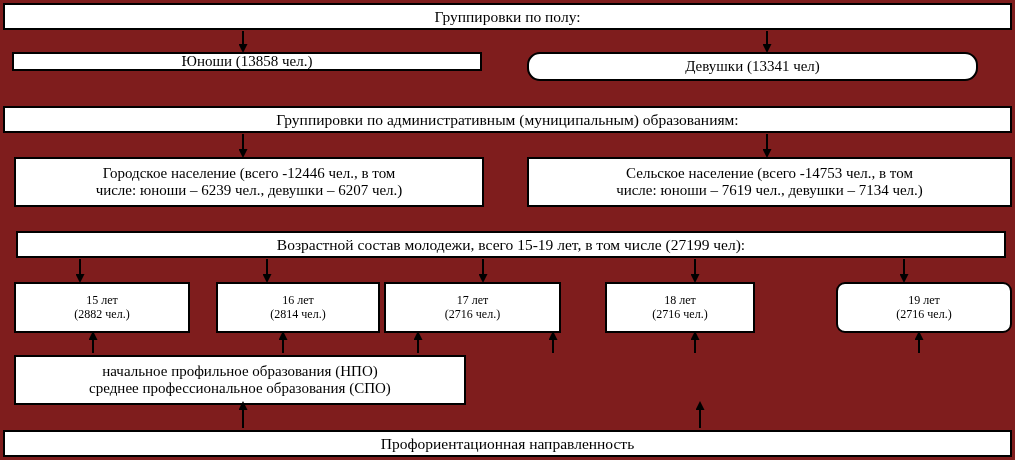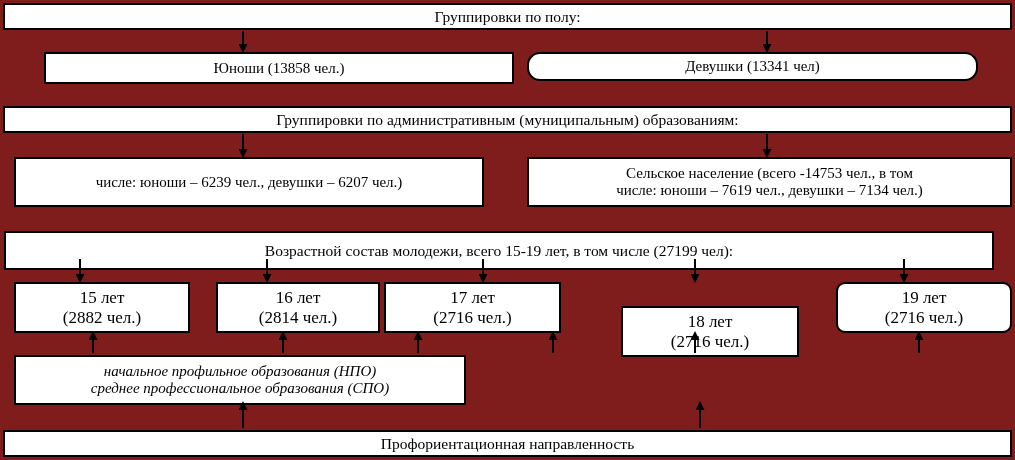--- a/index.html
+++ b/index.html
@@ -26,89 +26,90 @@
     flex-direction: column;
     align-items: center;
     justify-content: center;
     text-align: center;
     line-height: 1.12;
     font-size: 15px;
     padding: 0 4px;
   }
   .box .line { display: block; white-space: nowrap; }
   .hdr { font-size: 15.5px; }
-  .agebox { font-size: 17px; align-items: center; }
+  .agebox { font-size: 12px; align-items: center; }
   .arrow-layer {
     position: absolute;
     left: 0; top: 0;
     width: 1015px;
     height: 460px;
     pointer-events: none;
   }
 </style>
 </head>
 <body>
 
 <div id="canvas">
 
   <div class="box hdr" style="left:3px; top:3px; width:1009px; height:27px;">
     <span class="line">Группировки по полу:</span>
   </div>
 
-  <div class="box" style="left:12px; top:52px; width:470px; height:32px;margin-left:32px;">
+  <div class="box" style="left:12px; top:52px; width:470px; height:19px;">
     <span class="line">Юноши (13858 чел.)</span>
   </div>
 
   <div class="box" style="left:527px; top:52px; width:451px; height:29px;border-radius:13px;">
     <span class="line">Девушки (13341 чел)</span>
   </div>
 
   <div class="box hdr" style="left:3px; top:106px; width:1009px; height:27px;">
     <span class="line">Группировки по административным (муниципальным) образованиям:</span>
   </div>
 
   <div class="box" style="left:14px; top:157px; width:470px; height:50px;">
+    <span class="line">Городское население (всего -12446 чел., в том</span>
     <span class="line">числе: юноши – 6239 чел., девушки – 6207 чел.)</span>
   </div>
 
   <div class="box" style="left:527px; top:157px; width:485px; height:50px;">
     <span class="line">Сельское население (всего -14753 чел., в том</span>
     <span class="line">числе: юноши – 7619 чел., девушки – 7134 чел.)</span>
   </div>
 
-  <div class="box hdr" style="left:4px; top:231px; width:990px; height:39px;">
+  <div class="box hdr" style="left:16px; top:231px; width:990px; height:27px;">
     <span class="line">Возрастной состав молодежи, всего 15-19 лет, в том числе (27199 чел):</span>
   </div>
 
   <div class="box agebox" style="left:14px; top:282px; width:176px; height:51px;">
     <span class="line">15 лет</span>
     <span class="line">(2882 чел.)</span>
   </div>
 
   <div class="box agebox" style="left:216px; top:282px; width:164px; height:51px;">
     <span class="line">16 лет</span>
     <span class="line">(2814 чел.)</span>
   </div>
 
   <div class="box agebox" style="left:384px; top:282px; width:177px; height:51px;">
     <span class="line">17 лет</span>
     <span class="line">(2716 чел.)</span>
   </div>
 
-  <div class="box agebox" style="left:621px; top:282px; width:178px; height:51px;margin-top:24px;">
+  <div class="box agebox" style="left:605px; top:282px; width:150px; height:51px;">
     <span class="line">18 лет</span>
     <span class="line">(2716 чел.)</span>
   </div>
 
   <div class="box agebox" style="left:836px; top:282px; width:176px; height:51px;border-radius:9px;">
     <span class="line">19 лет</span>
     <span class="line">(2716 чел.)</span>
   </div>
 
-  <div class="box" style="left:14px; top:355px; width:452px; height:50px;font-style:italic;">
+  <div class="box" style="left:14px; top:355px; width:452px; height:50px;">
     <span class="line">начальное профильное образования (НПО)</span>
     <span class="line">среднее профессиональное образования (СПО)</span>
   </div>
 
 
   <div class="box hdr" style="left:3px; top:430px; width:1009px; height:27px;">
     <span class="line">Профориентационная направленность</span>
   </div>
 
   <svg class="arrow-layer" viewBox="0 0 1015 460" width="1015" height="460">

